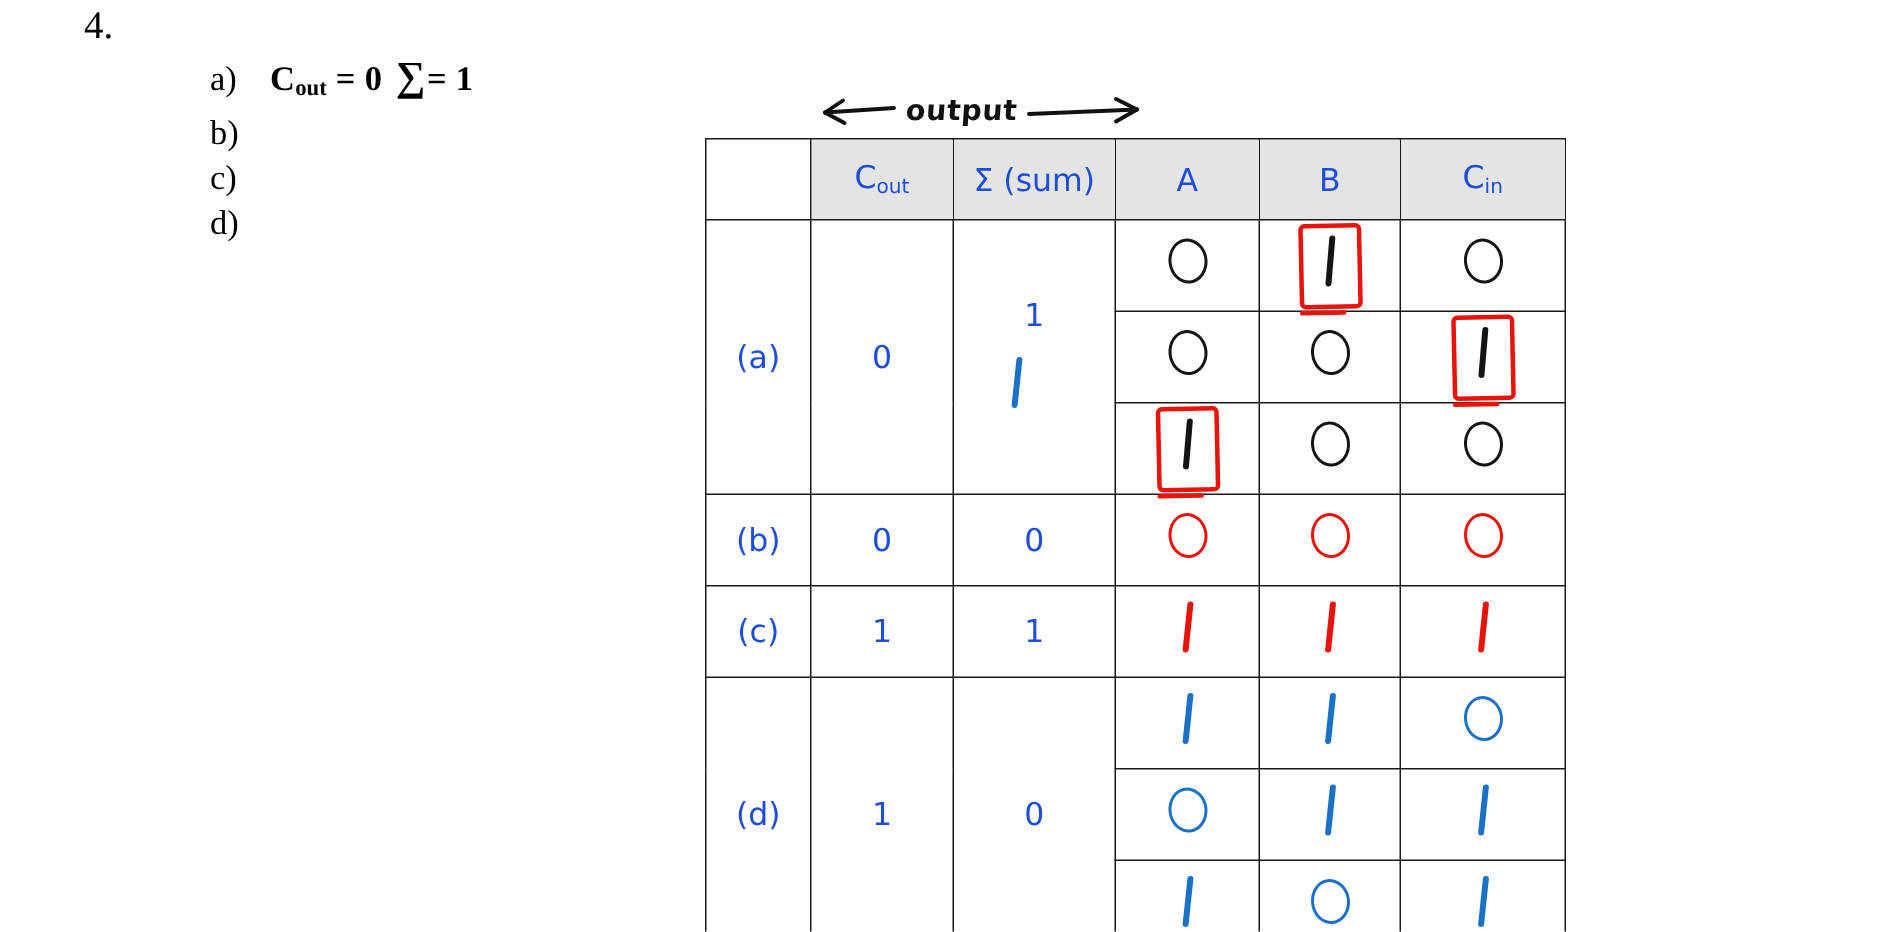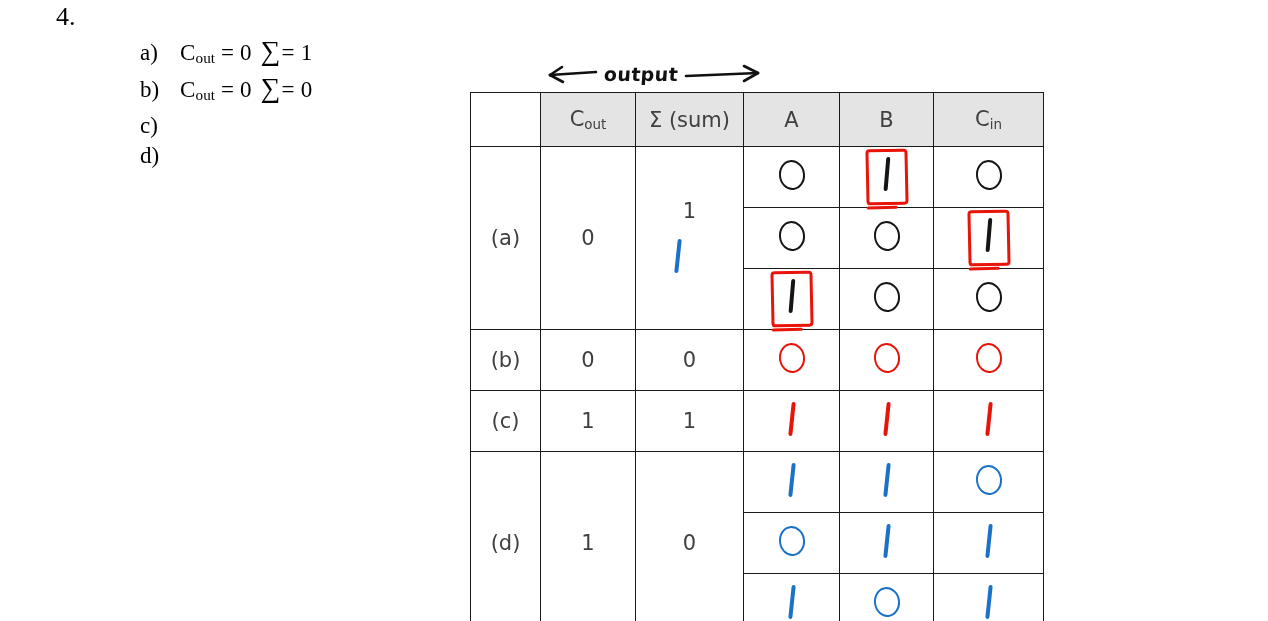--- a/index.html
+++ b/index.html
@@ -46,20 +46,21 @@
     font-size: 23px;
     line-height: 30px;
     white-space: nowrap;
   }
   .option-letter {
     width: 40px;
     flex: 0 0 40px;
   }
   .option-expr {
     letter-spacing: 0.2px;
+    font-weight: bold;
   }
   .sub {
     font-size: 0.66em;
     vertical-align: -0.22em;
     letter-spacing: 0;
   }
   .sigma {
     font-size: 1.2em;
     padding-left: 3px;
     padding-right: 1px;
@@ -96,21 +97,21 @@
     table-layout: fixed;
     font-family: "DejaVu Sans", sans-serif;
   }
   #truth-table td, #truth-table th {
     border: 1.6px solid #1a1a1a;
     padding: 0;
     text-align: center;
     vertical-align: middle;
     font-weight: normal;
     font-size: 21px;
-    color: #404040;
+    color: #1d4ed8;
     position: relative;
   }
   .col-label   { width: 70px; }
   .col-cout    { width: 95px; }
   .col-sum     { width: 108px; }
   .col-a       { width: 96px; }
   .col-b       { width: 94px; }
   .col-cin     { width: 110px; }
 
   thead th {
@@ -193,21 +194,20 @@
   <div id="question-line">
     <span id="question-number">4.</span>
   </div>
   <div id="options-list">
       <div class="option-row">
         <span class="option-letter">a)</span>
         <span class="option-expr"><span>C</span><span class="sub">out</span><span> = 0 </span><span class="sigma">∑</span><span>= 1</span></span>
       </div>
       <div class="option-row">
         <span class="option-letter">b)</span>
-        <span class="option-expr"><span>C</span><span class="sub">out</span><span> = 0 </span><span class="sigma">∑</span><span>= 0</span></span>
       </div>
       <div class="option-row">
         <span class="option-letter">c)</span>
       </div>
       <div class="option-row">
         <span class="option-letter">d)</span>
       </div>
     </div>
 </div>
 

